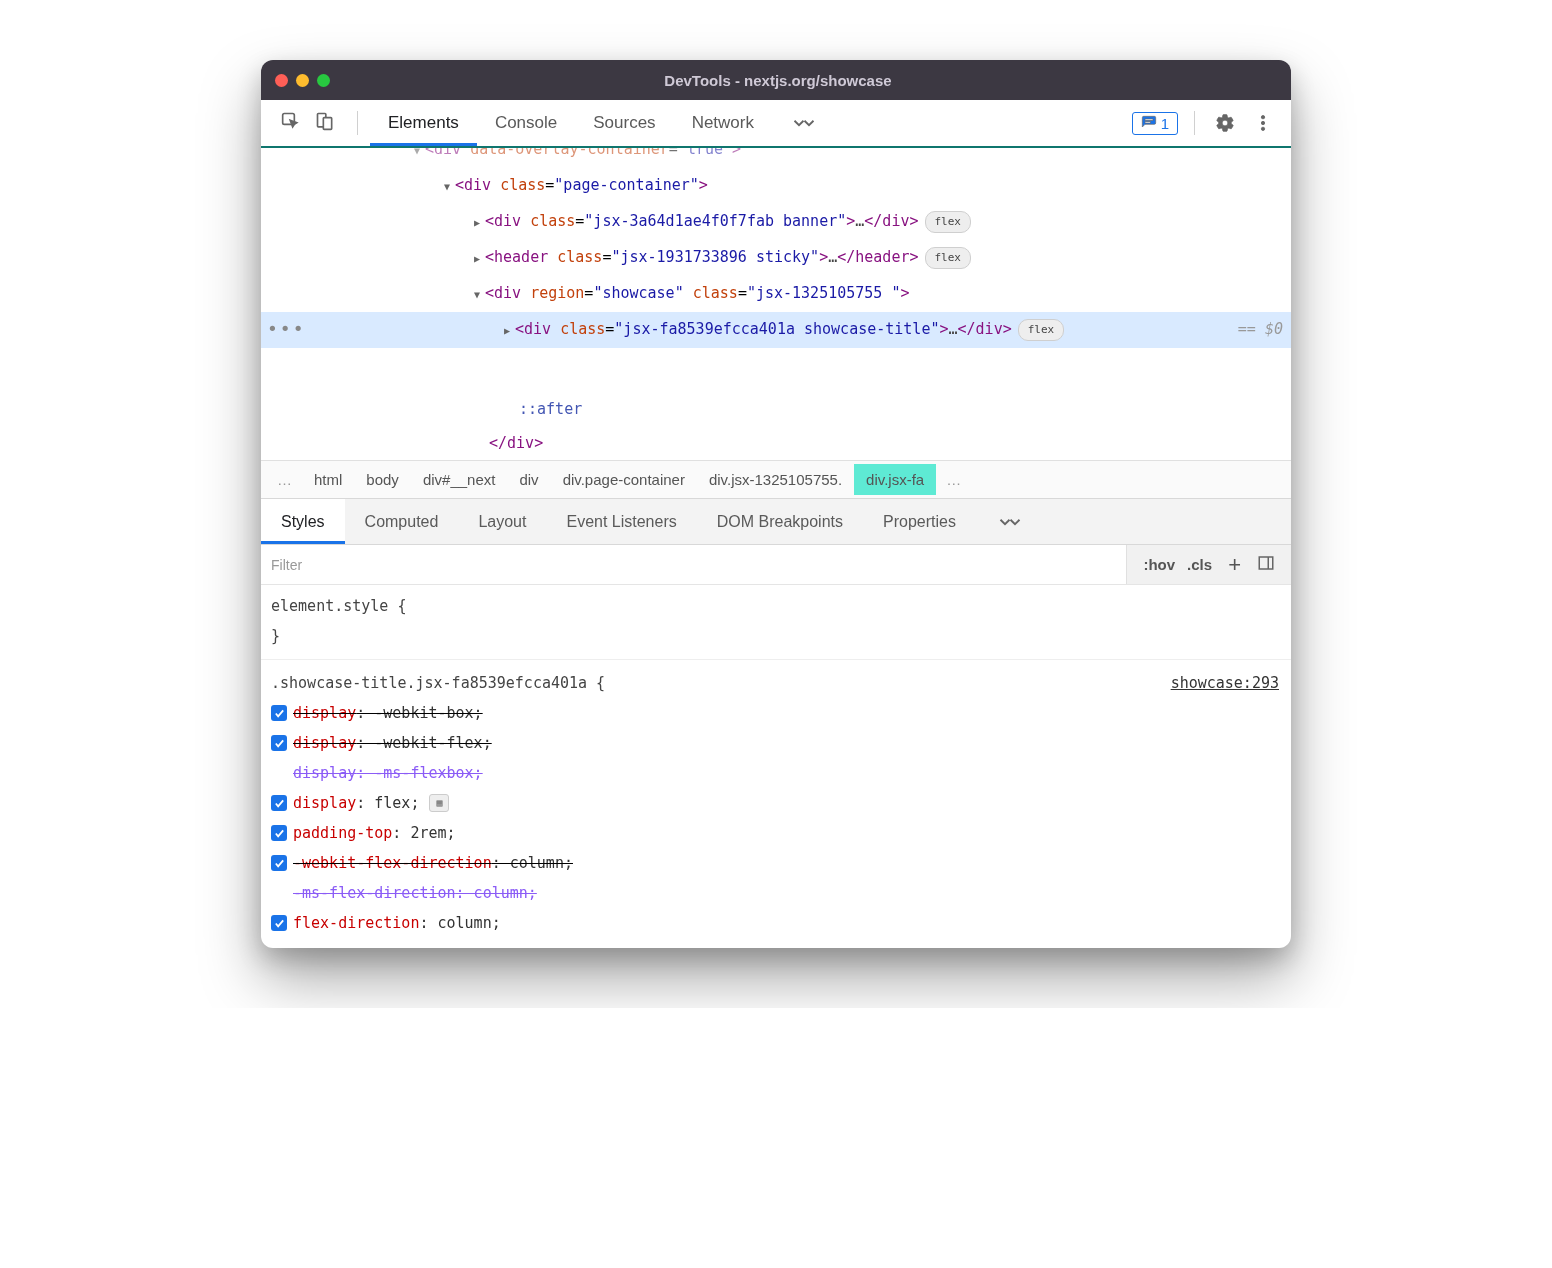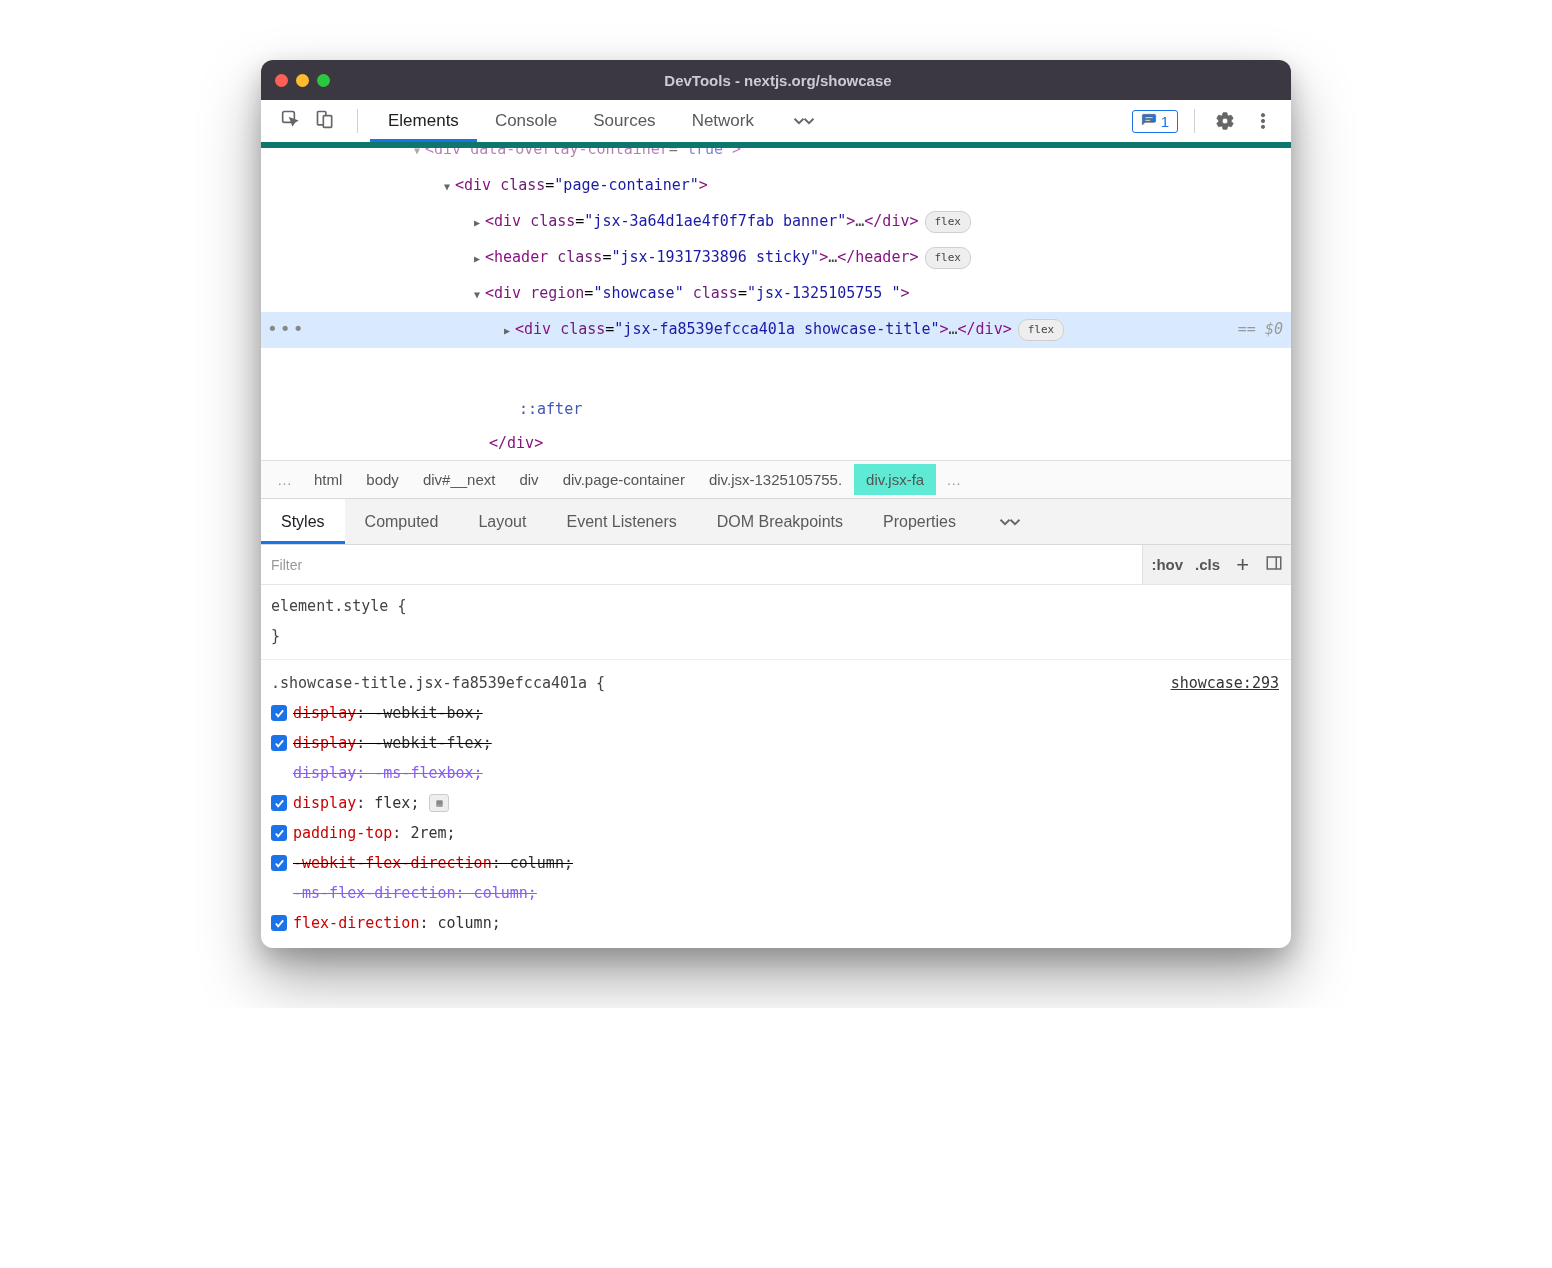--- a/index.html
+++ b/index.html
@@ -40,21 +40,21 @@
     font-size: 15px;
     font-weight: 600;
     pointer-events: none;
   }
   
   .toolbar {
     height: 48px;
     display: flex;
     align-items: center;
     padding: 0 10px;
-    border-bottom: 6px solid #0f766e;
+    border-bottom: 2px solid #0f766e;
     gap: 6px;
   }
   .tool-icons { display: flex; align-items: center; gap: 14px; padding: 0 10px; }
   .tool-icons svg, .right-tools svg { stroke: #666; }
   .vsep { width: 1px; height: 24px; background: #d0d0d0; margin: 0 6px; }
   .tabs { display: flex; align-items: center; height: 100%; }
   .tab { padding: 0 18px; height: 100%; display: flex; align-items: center; font-size: 17px; color: #5a5a5a; cursor: pointer; }
   .tab.active { color: #1a73e8; box-shadow: inset 0 -3px 0 #1a73e8; font-weight: 400; color: #202124;}
   .right-tools { margin-left: auto; display: flex; align-items: center; gap: 10px; padding-right: 4px; }
   .issue-badge { display: flex; align-items: center; gap: 4px; border: 1px solid #1a73e8; color: #1a73e8; border-radius: 3px; padding: 2px 8px; font-size: 15px; background: #fff; }
@@ -65,21 +65,21 @@
     font-size: 15px;
     line-height: 34px;
     overflow: hidden;
     border-bottom: 1px solid #e0e0e0;
   }
   .dom-row { white-space: nowrap; padding-left: 0; position: relative; }
   .arrow { display: inline-block; width: 12px; text-align: center; color: #666; margin-right: 2px; }
   .arrow.down::before { content: "▼"; font-size: 10px; }
   .arrow.right::before { content: "▶"; font-size: 10px; }
   .tag { color: #881280; }
-  .attr-name { color: #701a75; }
+  .attr-name { color: #c2410c; }
   .attr-val { color: #1a1aa6; }
   .ellip { color: #444; }
   .flex-badge { display: inline-block; background: #eee; border: 1px solid #cfcfcf; border-radius: 10px; padding: 0 9px; font-size: 11px; line-height: 20px; vertical-align: 1px; margin-left: 6px; color: #444;}
   .dom-row.selected { background: #d9eaff; }
   .dom-row.selected .gutter-dots { position: absolute; left: 6px; color: #888; font-size: 18px; letter-spacing: 2px; top: 0; }
   .eq0 { color: #999; font-style: italic; float: right; padding-right: 8px; }
   .pseudo { color: #4356b3; }
   
   .crumb {
     height: 38px;
@@ -114,21 +114,21 @@
   .filter-input {
     flex: 1;
     height: 100%;
     border: none;
     outline: none;
     padding: 0 10px;
     font-size: 14px;
     color: #444;
   }
   .filter-input::placeholder { color: #999; }
-  .filter-tools { display: flex; align-items: center; height: 100%; background: #f1f1f1; border-left: 1px solid #e0e0e0; padding: 0 8px; gap: 12px; font-size: 15px; color: #555; font-weight: 600;}
+  .filter-tools { display: flex; align-items: center; height: 100%; background: #f1f1f1; border-left: 1px solid #e0e0e0; padding: 0 16px; gap: 12px; font-size: 15px; color: #555; font-weight: 600;}
   .filter-tools .plus { font-size: 22px; font-weight: 300; padding: 0 4px;}
   
   .styles-content {
     font-family: Menlo, Consolas, monospace;
     font-size: 15px;
     padding: 6px 10px 10px 10px;
     line-height: 30px;
     position: relative;
   }
   .styles-content hr { border: none; border-top: 1px solid #eee; margin: 8px -10px; }

